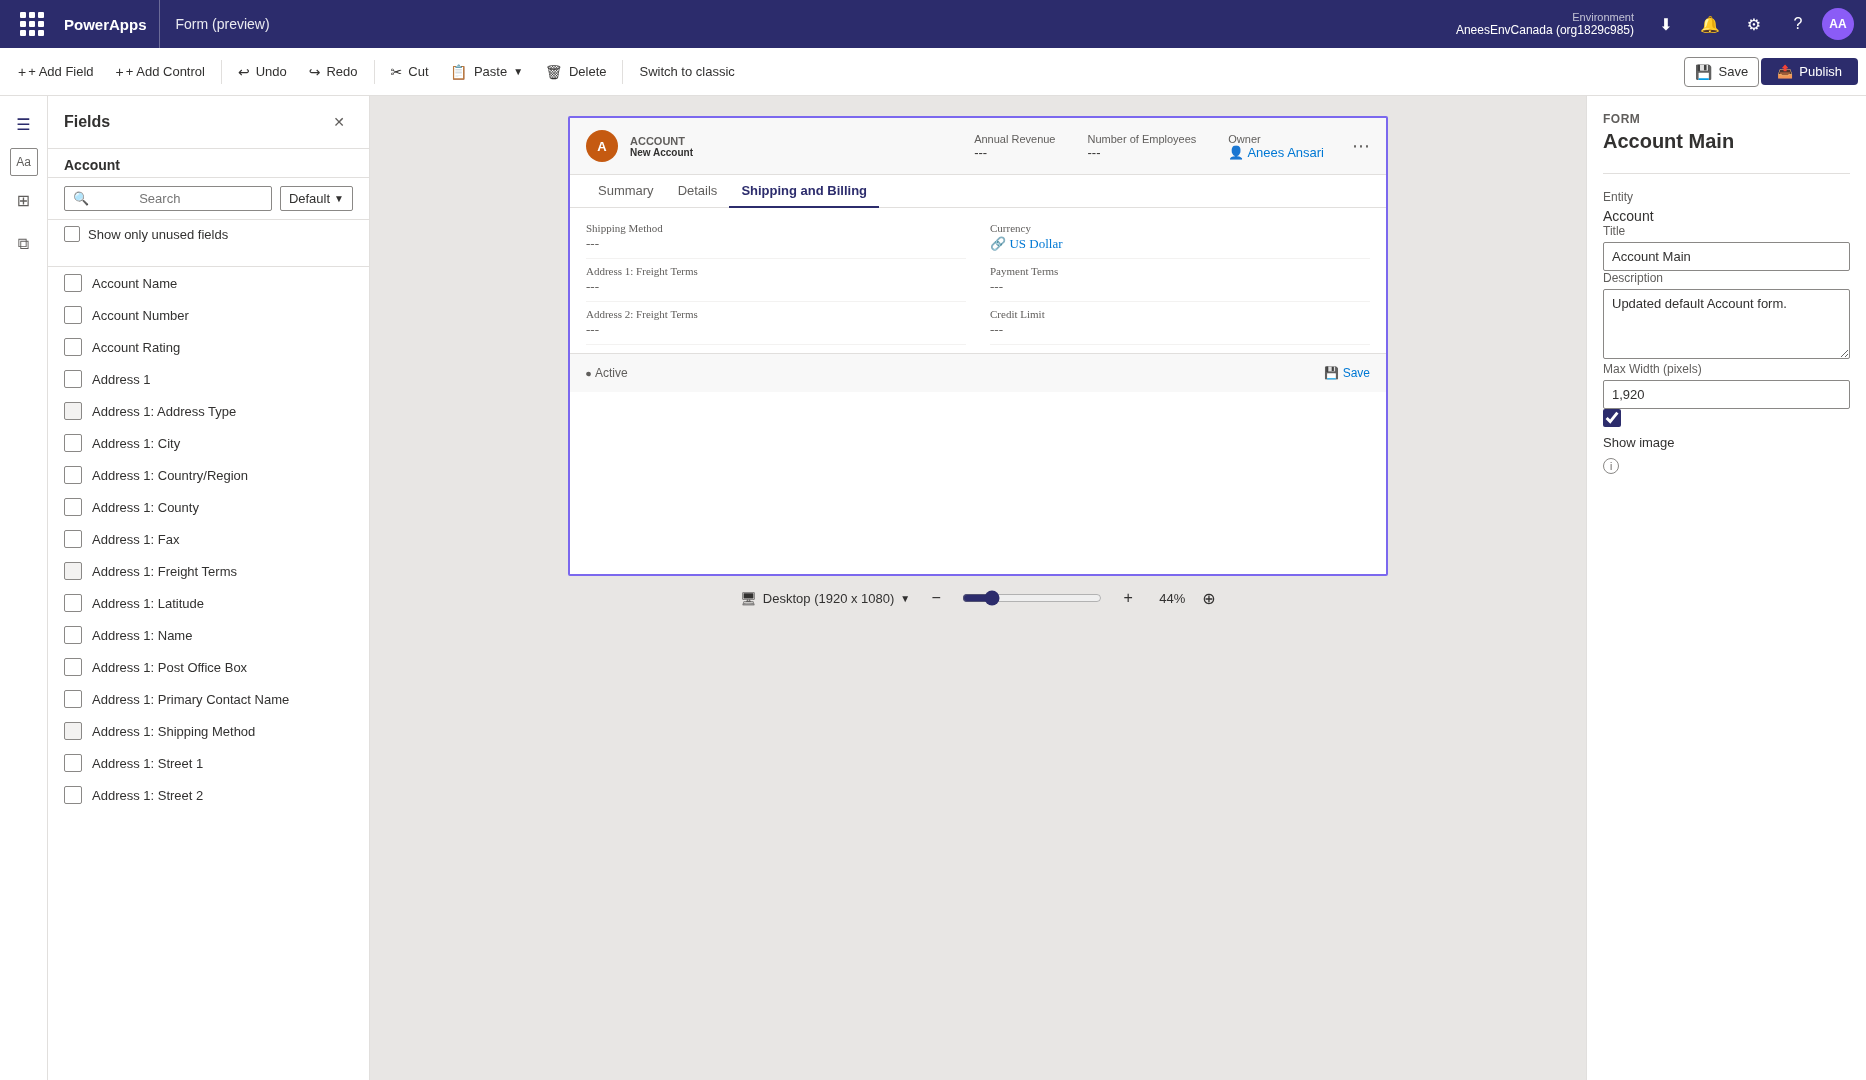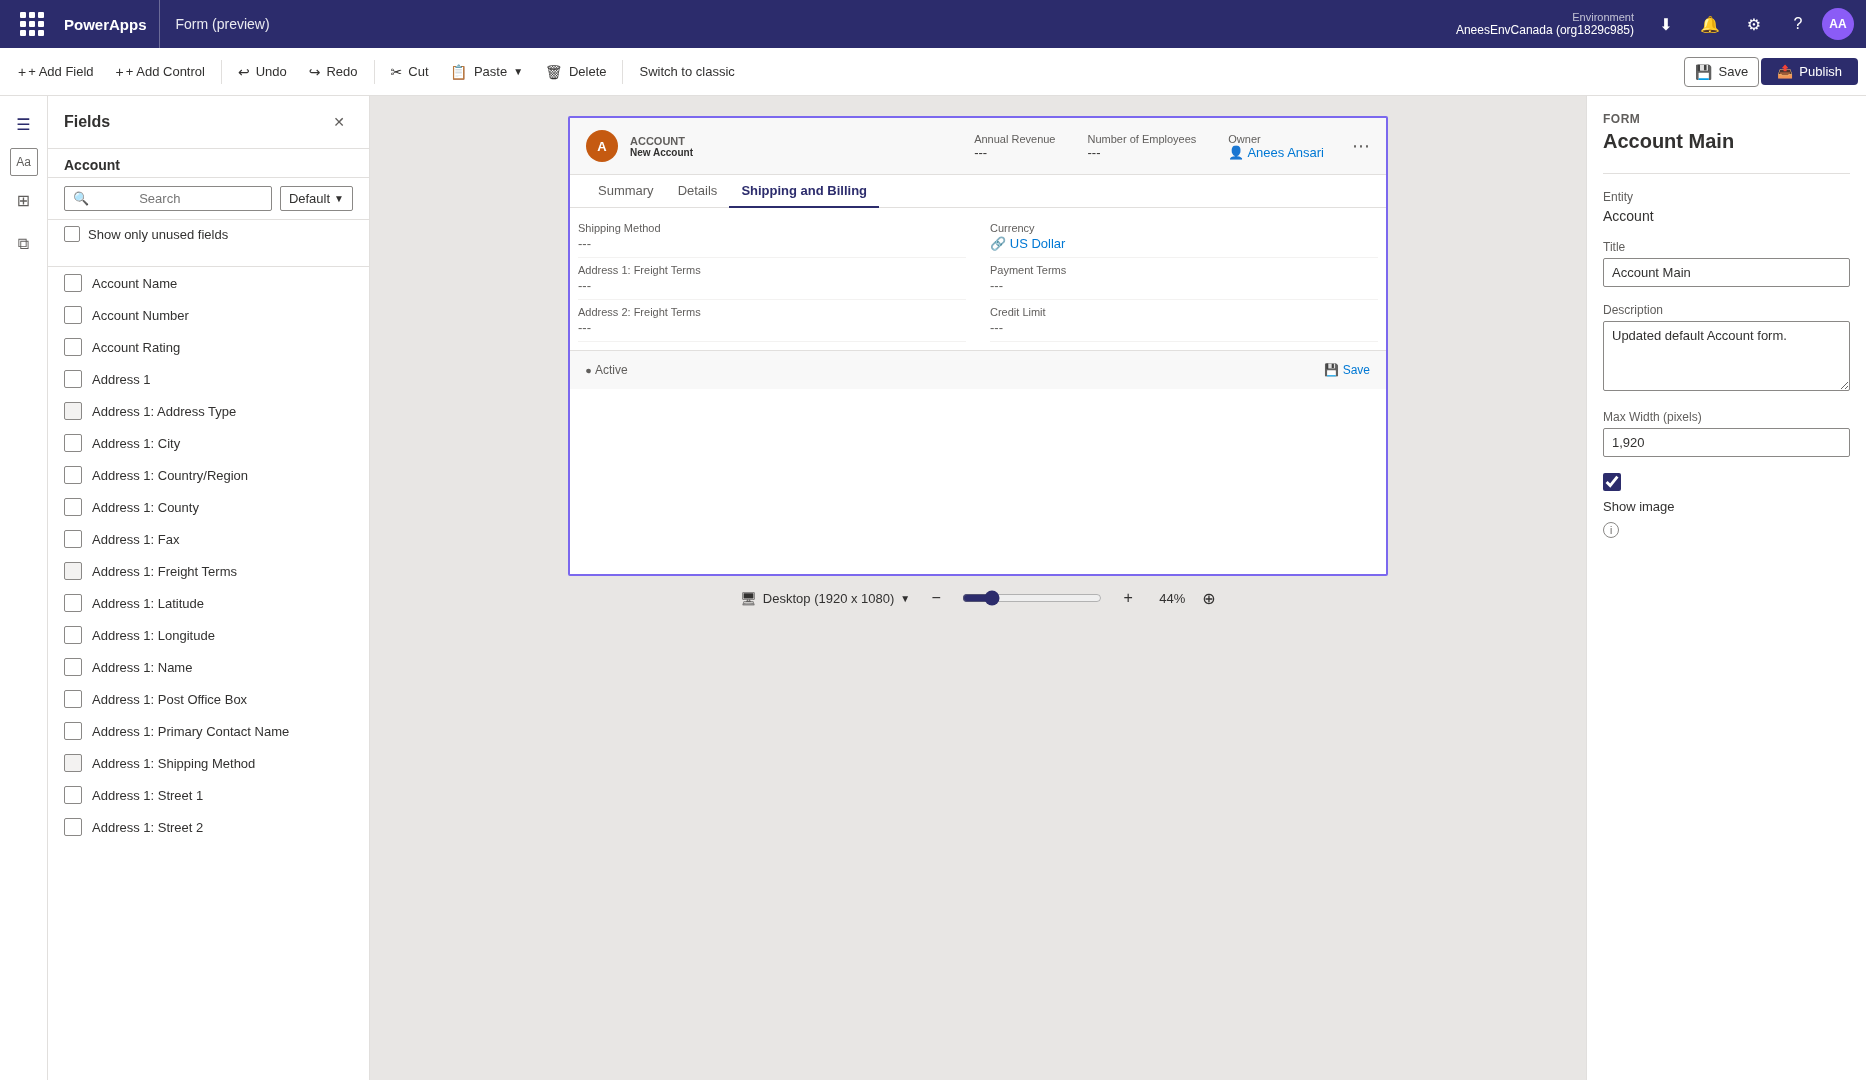--- a/index.html
+++ b/index.html
@@ -83,21 +83,21 @@
     .form-entity-label { font-size: 11px; color: #605e5c; text-transform: uppercase; font-weight: 600; }
     .form-record-name { font-size: 10px; font-weight: 600; color: #323130; }
     .form-header-fields { display: flex; gap: 32px; margin-left: auto; }
     .header-field { display: flex; flex-direction: column; }
     .header-field-label { font-size: 11px; color: #605e5c; }
     .header-field-value { font-size: 13px; color: #323130; }
     .form-tabs { display: flex; border-bottom: 1px solid #e1dfdd; padding: 0 16px; background: #fff; }
     .form-tab { padding: 8px 12px; font-size: 13px; color: #605e5c; cursor: pointer; border-bottom: 2px solid transparent; margin-bottom: -1px; }
     .form-tab.active { color: #2c2c6c; border-bottom-color: #2c2c6c; font-weight: 600; }
     .form-body { padding: 0; }
-    .form-section { display: grid; grid-template-columns: 1fr 1fr; padding: 8px 8px; gap: 6px 24px; }
+    .form-section { display: grid; grid-template-columns: 1fr 1fr; padding: 8px 16px; gap: 6px 24px; font-family: Liberation Serif, serif; }
     .form-field-row { display: flex; flex-direction: column; padding: 6px 0; border-bottom: 1px solid #f3f2f1; }
     .form-field-label { font-size: 11px; color: #605e5c; margin-bottom: 2px; white-space: nowrap; }
     .form-field-value { font-size: 13px; color: #605e5c; }
     .form-field-value.linked { color: #0078d4; cursor: pointer; }
     .form-footer { display: flex; align-items: center; justify-content: space-between; padding: 12px 16px; border-top: 1px solid #e1dfdd; background: #f8f8f8; }
     .form-footer-status { font-size: 12px; color: #605e5c; }
     .form-footer-save { font-size: 12px; color: #0078d4; cursor: pointer; }
 
     
     .canvas-bottom { display: flex; align-items: center; justify-content: center; gap: 12px; margin-top: 8px; }
@@ -106,21 +106,21 @@
     .zoom-level { font-size: 13px; color: #323130; min-width: 36px; text-align: center; }
     .desktop-label { font-size: 13px; color: #323130; display: flex; align-items: center; gap: 6px; cursor: pointer; }
     .target-icon { font-size: 16px; color: #323130; cursor: pointer; }
 
     
     .right-panel { width: 280px; background: #fff; border-left: 1px solid #e1dfdd; padding: 0; display: flex; flex-direction: column; }
     .right-panel-header { padding: 16px 16px 4px; }
     .right-panel-section-label { font-size: 12px; color: #605e5c; text-transform: uppercase; letter-spacing: 0.5px; font-weight: 600; margin-bottom: 4px; }
     .right-panel-title { font-size: 20px; font-weight: 600; color: #323130; margin-bottom: 16px; }
     .right-panel-divider { height: 1px; background: #e1dfdd; margin: 0 16px; }
-    .right-panel-body { padding: 16px; display: flex; flex-direction: column; gap: 16px; }
+    .right-panel-body { padding: 16px; display: flex; flex-direction: column; }
     .prop-label { font-size: 12px; color: #605e5c; margin-bottom: 4px; font-weight: 500; }
     .prop-input { width: 100%; padding: 6px 8px; border: 1px solid #8a8886; border-radius: 2px; font-size: 13px; color: #323130; outline: none; font-family: inherit; }
     .prop-textarea { width: 100%; padding: 6px 8px; border: 1px solid #8a8886; border-radius: 2px; font-size: 13px; color: #323130; outline: none; font-family: inherit; resize: vertical; min-height: 70px; }
     .prop-row { display: flex; align-items: flex-start; gap: 8px; flex-direction: column; }
     .prop-checkbox { width: 18px; height: 18px; accent-color: #2c2c6c; cursor: pointer; }
     .prop-checkbox-label { font-size: 13px; color: #323130; cursor: pointer; }
     .info-icon { width: 16px; height: 16px; border-radius: 50%; border: 1px solid #8a8886; display: flex; align-items: center; justify-content: center; font-size: 10px; color: #605e5c; cursor: pointer; flex-shrink: 0; }
 
     .fields-list::-webkit-scrollbar { width: 6px; }
     .fields-list::-webkit-scrollbar-thumb { background: #c8c6c4; border-radius: 3px; }
@@ -361,34 +361,20 @@
             <span></span>
             <span></span>
             <span></span>
             <span></span>
             <span></span>
             <span></span>
             <span></span>
             <span></span>
           </div>
           <span class="field-label">Address 1: Latitude</span>
-        </div>
-        <div class="field-item">
-          <div class="field-icon grid">
-            <span></span>
-            <span></span>
-            <span></span>
-            <span></span>
-            <span></span>
-            <span></span>
-            <span></span>
-            <span></span>
-            <span></span>
-          </div>
-          <span class="field-label">Address 1: Longitude</span>
         </div>
         <div class="field-item">
           <div class="field-icon grid">
             <span></span>
             <span></span>
             <span></span>
             <span></span>
             <span></span>
             <span></span>
             <span></span>

